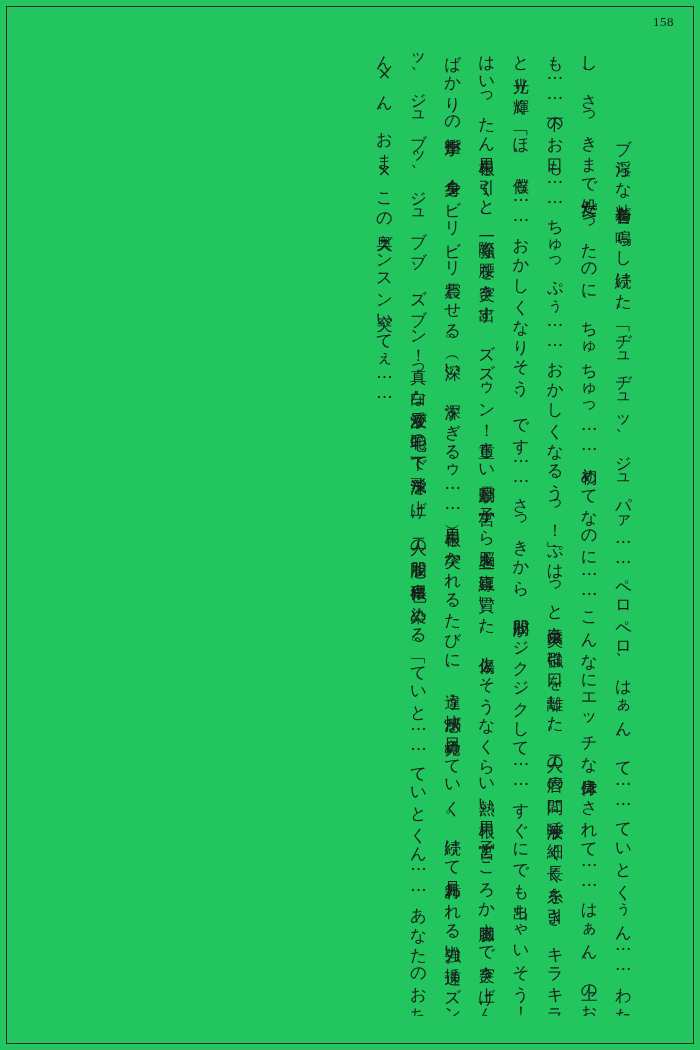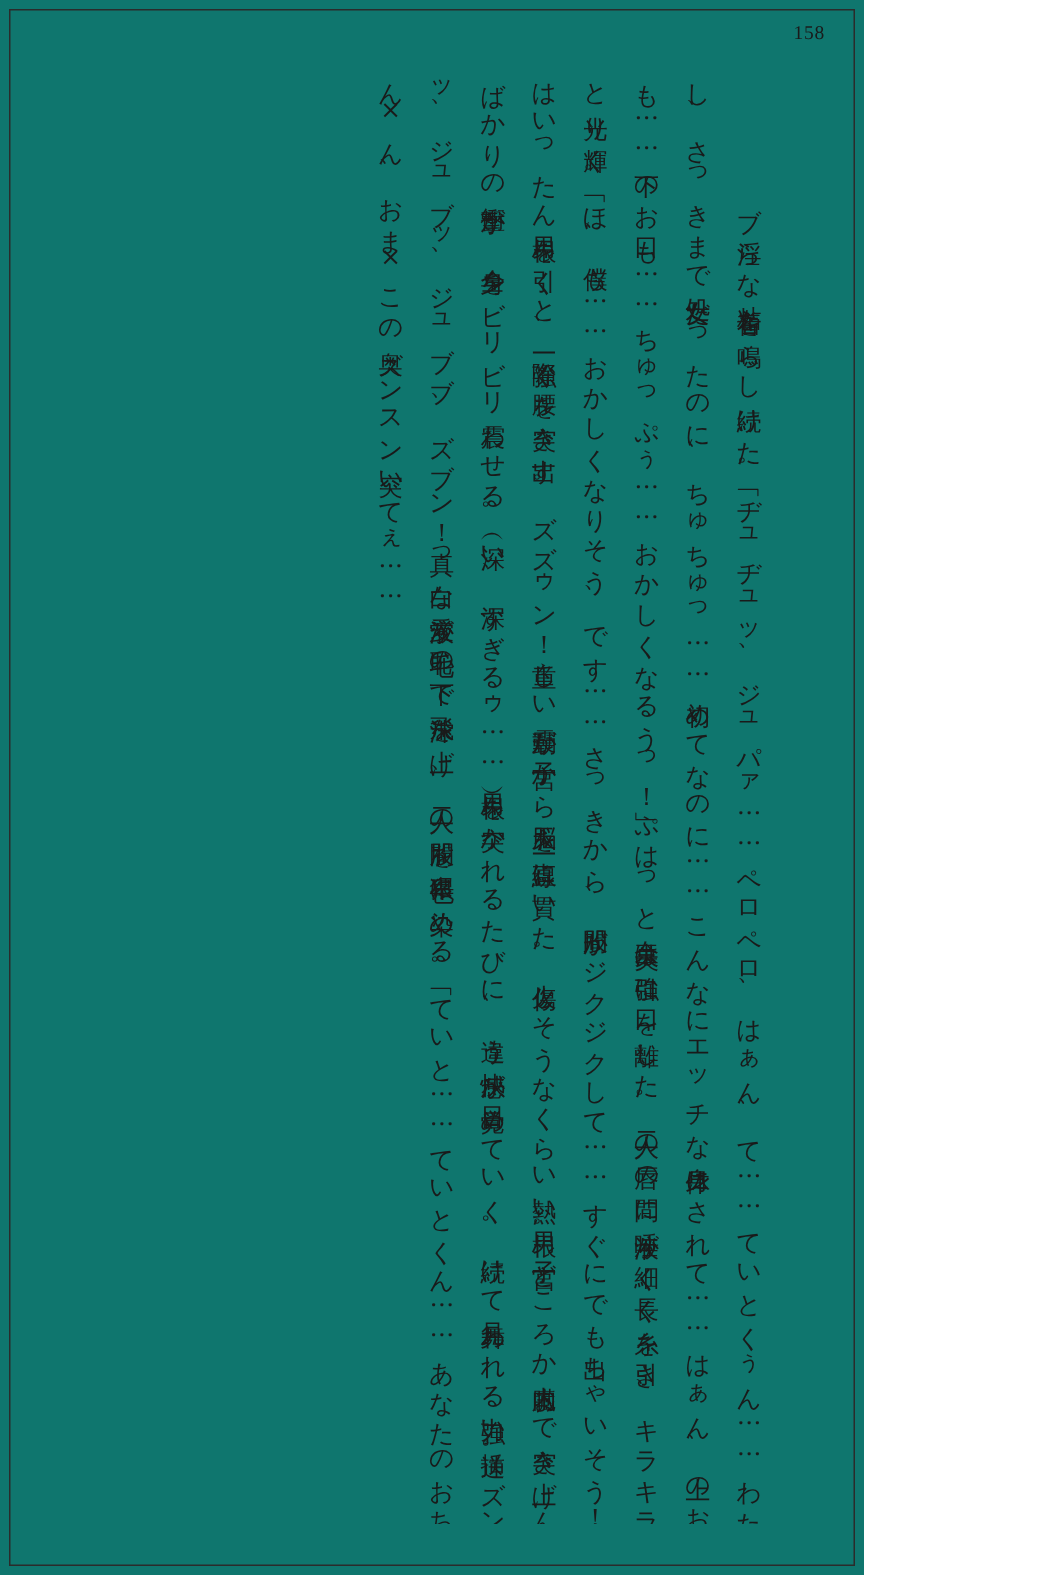--- a/index.html
+++ b/index.html
@@ -10,23 +10,23 @@
   body {
     width: 700px;
     height: 1050px;
     font-family: "Liberation Serif", "DejaVu Serif", serif;
     color: #1a1a1a;
     position: relative;
     overflow: hidden;
   }
   #page {
     position: relative;
-    width: 576px;
+    width: 700px;
     height: 1050px;
-    background: #0f766e;
+    background: #22c55e;
     box-sizing: border-box;
   }
   
   #page-frame {
     position: absolute;
     left: 6px;
     top: 6px;
     right: 6px;
     bottom: 6px;
     border: 1px solid #2b2b2b;

